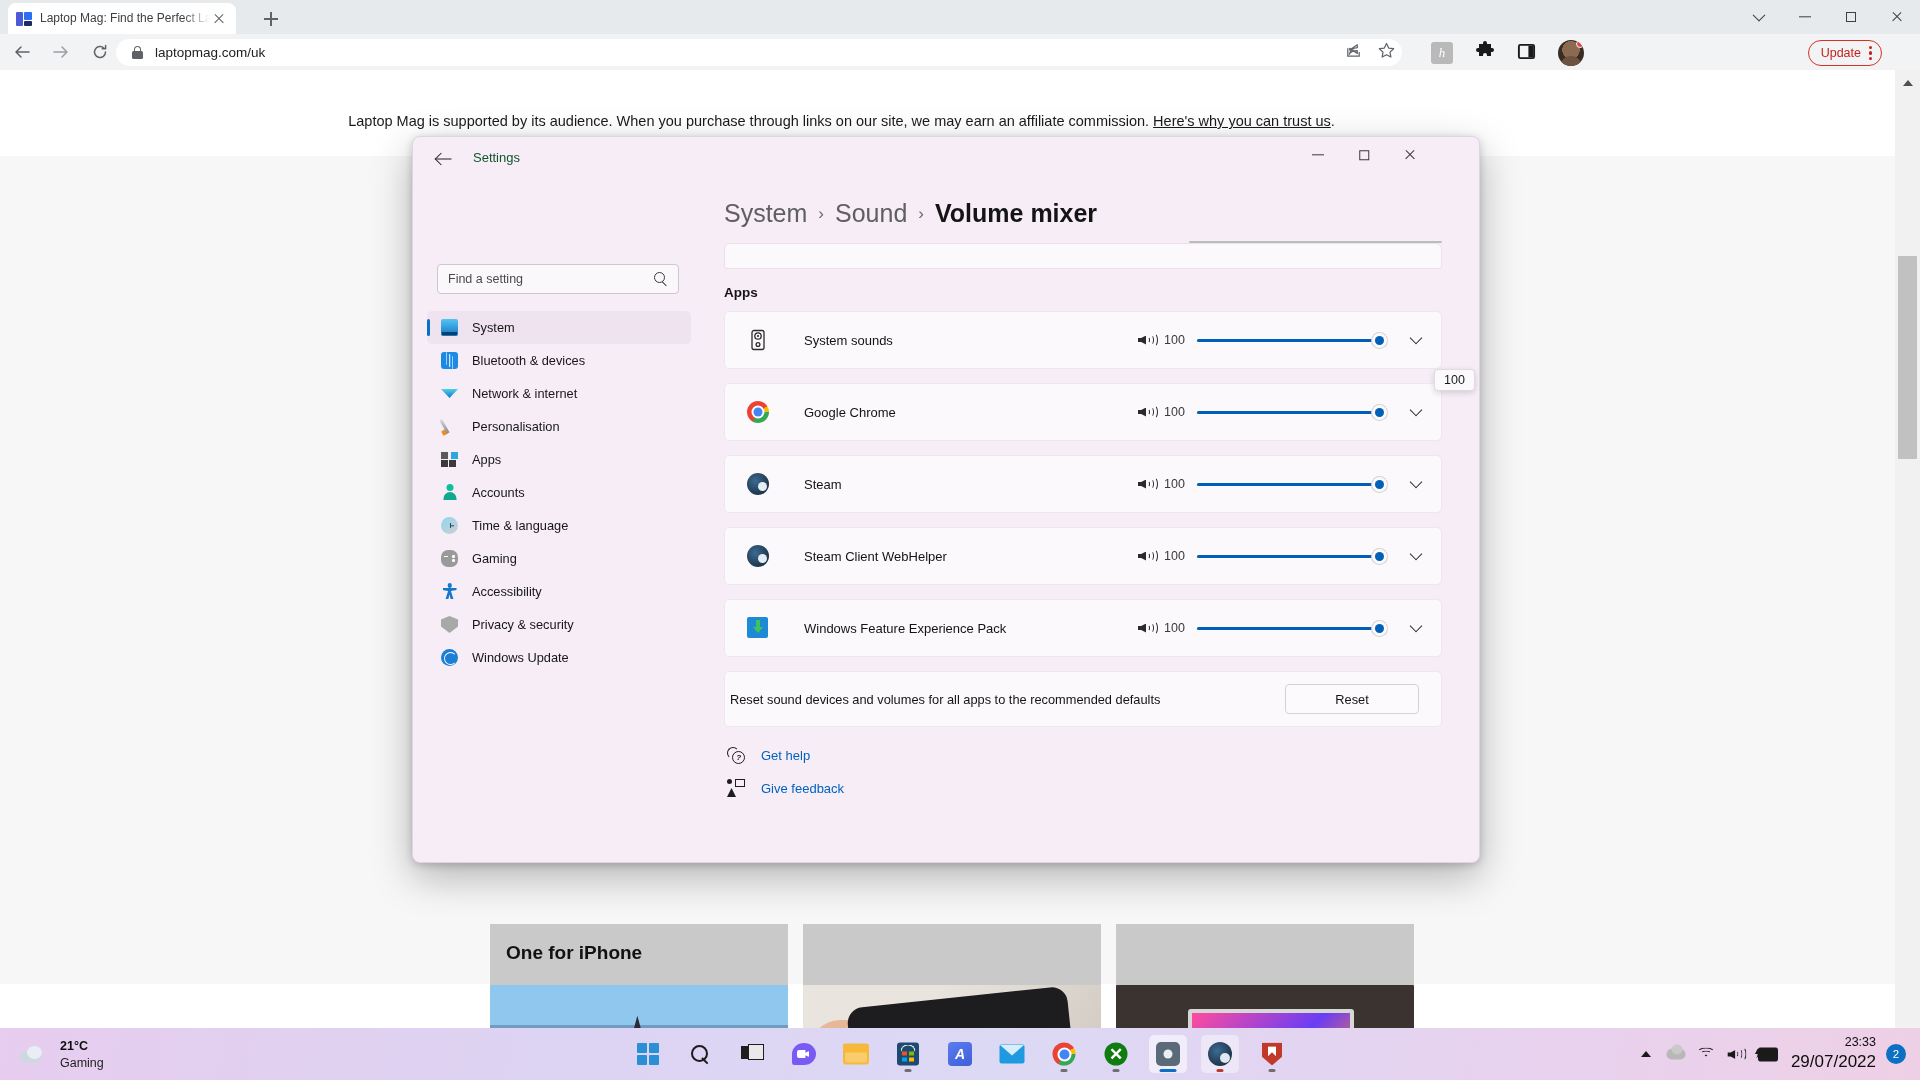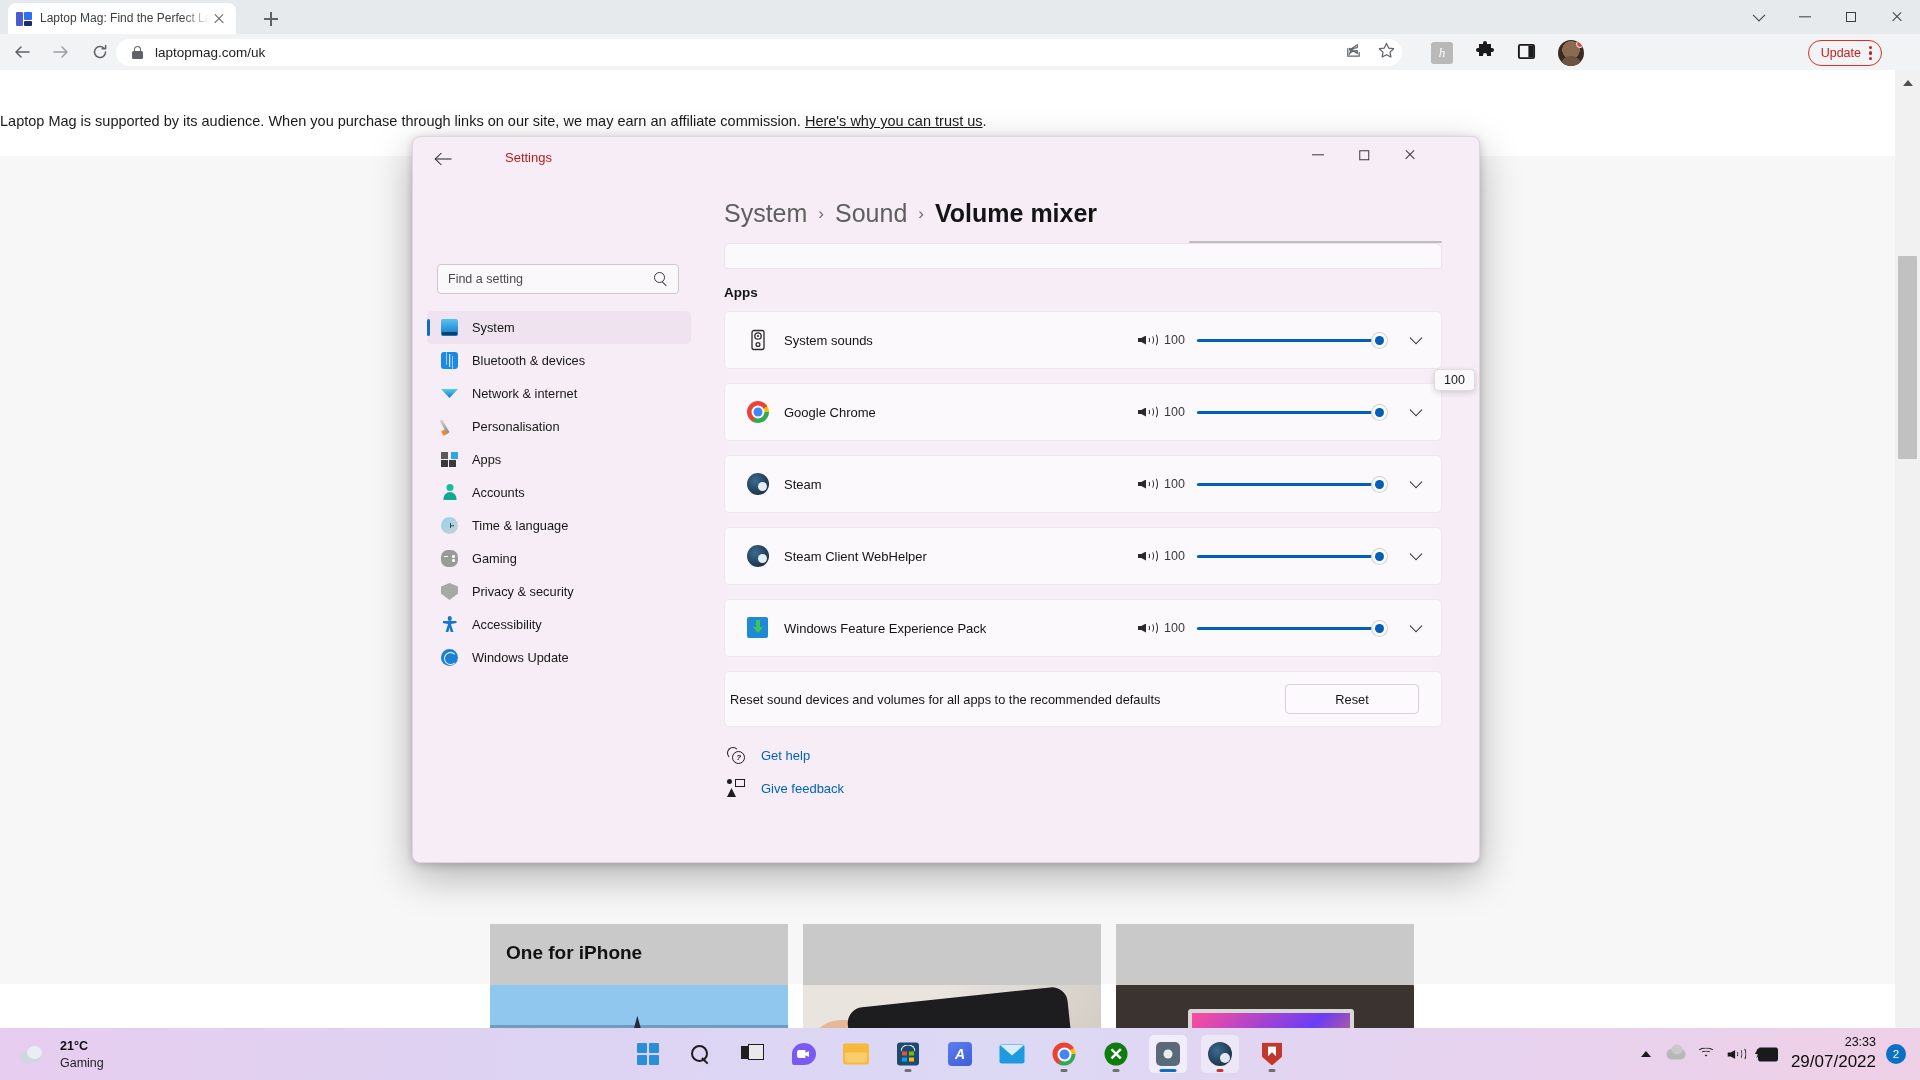--- a/index.html
+++ b/index.html
@@ -102,21 +102,21 @@
   .kebab { width: 4px; height:16px; position:relative; }
   .kebab i{position:absolute;left:0;width:3.2px;height:3.2px;border-radius:50%;background:#c5221f;}
   .kebab i:nth-child(1){top:1px;} .kebab i:nth-child(2){top:6.4px;} .kebab i:nth-child(3){top:11.8px;}
 
   
   .page {
     position:absolute; left:0; top:70px; width:1920px; height: 982px;
     background:#ffffff; overflow:hidden;
   }
   .affiliate {
-    position:absolute; left:0; top: 43px; width: 1683px; text-align:left;
+    position:absolute; left:0; top: 43px; width: 1683px; text-align:center;
     font-size: 14.5px; color:#1a1a1a;
   }
   .affiliate u { text-decoration: underline; }
   .page-grey {
     position:absolute; left:0; top: 86px; width: 1895px; height: 828px; background:#f7f7f7;
   }
   .card-row { position:absolute; top: 854px; left: 0; width: 1895px; height: 90px; }
   .skel { position:absolute; top:0; height: 74px; background: #c9c9c9; }
   .skel-txt { position:absolute; font-size:19px; font-weight:bold; color:#111; }
   .thumbs { position:absolute; top: 915px; left:0; width:1895px; height: 130px; }
@@ -149,21 +149,21 @@
   .s-titlebar { position:absolute; left:0; top:0; width:100%; height: 42px; }
   .s-back {
     position:absolute; left: 16px; top: 7px; width: 30px; height: 30px; border-radius: 4px;
   }
   .s-back .arr {
     position:absolute;left:50%;top:50%;transform:translate(-50%,-50%);
     width: 15px; height:15px;
   }
   .s-back .arr::before{content:"";position:absolute;left:0;top:7px;width:15px;height:1.3px;background:#202020;}
   .s-back .arr::after{content:"";position:absolute;left:0;top:3.1px;width:8px;height:8px;border-left:1.3px solid #202020;border-bottom:1.3px solid #202020;transform:rotate(45deg);}
-  .s-title { position:absolute; left: 60px; top: 13px; font-size: 13px; color:#b91c1c;margin-left:32px; }
+  .s-title { position:absolute; left: 60px; top: 13px; font-size: 13px; color:#14532d; }
 
   .s-wc { position:absolute; top:0; height: 36px; width: 46px; }
   .s-wc .dash-h, .s-wc .sq-o, .s-wc .x-m::before, .s-wc .x-m::after { background:#3a3a3a; }
   .s-wc .sq-o { border-color:#3a3a3a; background:none; width:9.5px;height:9.5px;}
   #s-min{ right: 138px; } #s-max{ right: 92px; } #s-close{ right: 46px; }
 
   
   .s-side { position:absolute; left:0; top:42px; width: 286px; height: 685px; }
   .profile { position:absolute; left: 24px; top: 15px; display:flex; align-items:center; gap: 14px;}
   .pf-av {
@@ -238,21 +238,21 @@
   .scroll-ind { position:absolute; left: 490px; top: 0px; width: 253px; height: 2px; background:#bdbdbd; border-radius:1px;}
 
   .apps-hdr { position:absolute; left: 25px; top: 44px; font-size: 13.5px; color:#141414; font-weight:600;}
 
   .approw {
     position:absolute; left: 25px; width: 718px; height: 58px;
     background:#fbf9fc; border:1px solid #eee7ef; border-radius: 5px;
     display:flex; align-items:center;
   }
   .app-ico { width: 22px; height:22px; margin-left: 22px; flex:0 0 22px; position:relative;}
-  .app-name { font-size: 13px; color:#141414; margin-left: 15px; flex: 1; }
+  .app-name { font-size: 13px; color:#141414; margin-left: 35px; flex: 1; }
   .spk { width: 17px; height: 15px; position:relative; flex:0 0 17px; margin-right: 9px;}
   .spk .cone{position:absolute;left:0;top:3px;width:8px;height:9px;background:#2b2b2b;clip-path:polygon(0 28%,40% 28%,100% 0,100% 100%,40% 72%,0 72%);}
   .spk .w{position:absolute;border:1.3px solid #2b2b2b;border-left-color:transparent;border-top-color:transparent;border-bottom-color:transparent;border-radius:50%;}
   .spk .w1{left:7.5px;top:4.5px;width:4px;height:6px;}
   .spk .w2{left:9.5px;top:2.5px;width:6px;height:10px;}
   .spk .w3{left:11.5px;top:0.5px;width:8px;height:14px;}
   .vol-num { font-size: 12.5px; color:#3a3a3a; width: 28px; text-align:left; flex:0 0 28px;}
   .slider { position:relative; width: 190px; height: 20px; flex:0 0 190px; margin-left: 5px;}
   .slider .trk{position:absolute;left:0;top:9px;width:100%;height:2.5px;background:#d6d6d6;border-radius:2px;}
   .slider .fill{position:absolute;left:0;top:9px;height:2.5px;background:#005fb8;border-radius:2px;}
@@ -554,26 +554,26 @@
         </div>
         <div class="navitem">
           <span class="nav-ico ic-time"></span>
           <span class="nav-lbl">Time &amp; language</span>
         </div>
         <div class="navitem">
           <span class="nav-ico ic-game"></span>
           <span class="nav-lbl">Gaming</span>
         </div>
         <div class="navitem">
+          <span class="nav-ico ic-a11y"></span>
+          <span class="nav-lbl">Accessibility</span>
+        </div>
+        <div class="navitem">
           <span class="nav-ico ic-priv"></span>
           <span class="nav-lbl">Privacy &amp; security</span>
-        </div>
-        <div class="navitem">
-          <span class="nav-ico ic-a11y"></span>
-          <span class="nav-lbl">Accessibility</span>
         </div>
         <div class="navitem">
           <span class="nav-ico ic-upd"></span>
           <span class="nav-lbl">Windows Update</span>
         </div>
       </div>
     </div>
 
     <div class="s-main">
       <div class="crumb">

